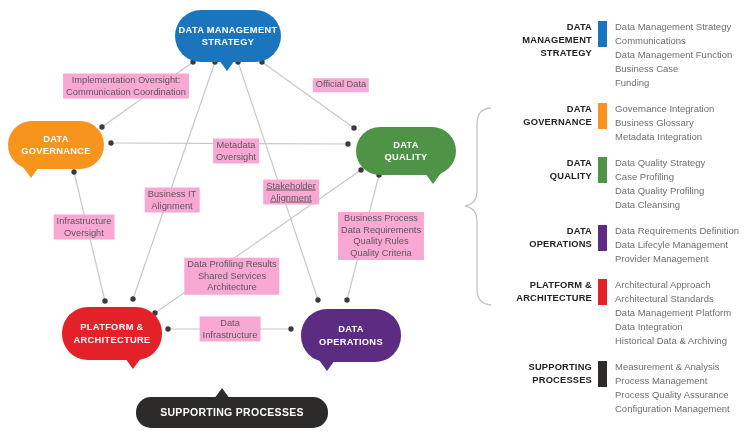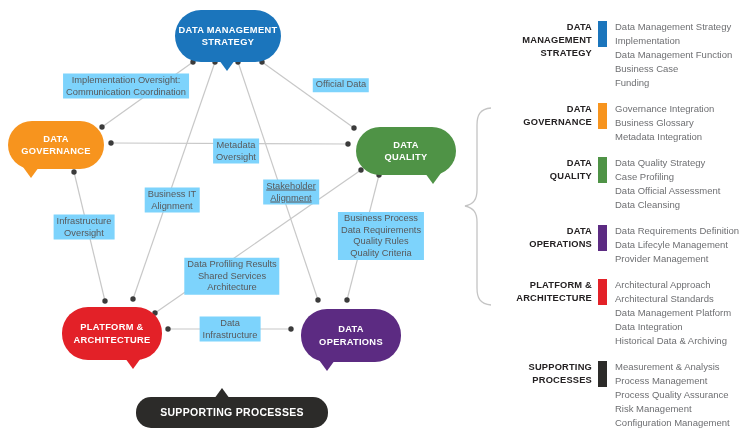--- a/index.html
+++ b/index.html
@@ -3,21 +3,21 @@
 <meta charset="utf-8">
 <style>
   html,body{margin:0;padding:0;background:#ffffff;}
   #stage{
     position:relative;width:744px;height:435px;background:#ffffff;
     font-family:"Liberation Sans",sans-serif;overflow:hidden;
   }
   #edges-svg{position:absolute;left:0;top:0;width:744px;height:435px;}
   .edge-label{
     position:absolute;transform:translate(-50%,-50%);
-    background:#7dd3fc;color:#58595b;font-size:9.3px;line-height:11.5px;
+    background:#f9a8d4;color:#58595b;font-size:9.3px;line-height:11.5px;
     text-align:center;white-space:pre-line;padding:1px 3px;z-index:2;
   }
   .node{
     position:absolute;z-index:3;display:flex;align-items:center;justify-content:center;
     color:#ffffff;text-align:center;
   }
   .node-label{
     font-weight:bold;letter-spacing:.3px;white-space:pre-line;line-height:12.5px;
   }
   .tail{
@@ -125,21 +125,21 @@
         <div class="tail up" style="left: 78px; border-bottom-color: rgb(44, 43, 41);"></div>
       </div>
     </div>
   <div id="legend">
       <div class="legend-row">
         <div class="legend-heading">DATA MANAGEMENT
 STRATEGY</div>
         <div class="legend-bar" style="background: rgb(27, 117, 188);"></div>
         <ul class="legend-items">
           <li>Data Management Strategy</li>
-          <li>Implementation</li>
+          <li>Communications</li>
           <li>Data Management Function</li>
           <li>Business Case</li>
           <li>Funding</li>
         </ul>
       </div>
       <div class="legend-row">
         <div class="legend-heading">DATA
 GOVERNANCE</div>
         <div class="legend-bar" style="background: rgb(247, 148, 30);"></div>
         <ul class="legend-items">
@@ -148,21 +148,21 @@
           <li>Metadata Integration</li>
         </ul>
       </div>
       <div class="legend-row">
         <div class="legend-heading">DATA
 QUALITY</div>
         <div class="legend-bar" style="background: rgb(79, 147, 70);"></div>
         <ul class="legend-items">
           <li>Data Quality Strategy</li>
           <li>Case Profiling</li>
-          <li>Data Official Assessment</li>
+          <li>Data Quality Profiling</li>
           <li>Data Cleansing</li>
         </ul>
       </div>
       <div class="legend-row">
         <div class="legend-heading">DATA
 OPERATIONS</div>
         <div class="legend-bar" style="background: rgb(92, 43, 130);"></div>
         <ul class="legend-items">
           <li>Data Requirements Definition</li>
           <li>Data Lifecyle Management</li>
@@ -182,18 +182,17 @@
         </ul>
       </div>
       <div class="legend-row">
         <div class="legend-heading">SUPPORTING
 PROCESSES</div>
         <div class="legend-bar" style="background: rgb(44, 43, 41);"></div>
         <ul class="legend-items">
           <li>Measurement &amp; Analysis</li>
           <li>Process Management</li>
           <li>Process Quality Assurance</li>
-          <li>Risk Management</li>
           <li>Configuration Management</li>
         </ul>
       </div>
     </div>
 </div>
 
 </body></html>

